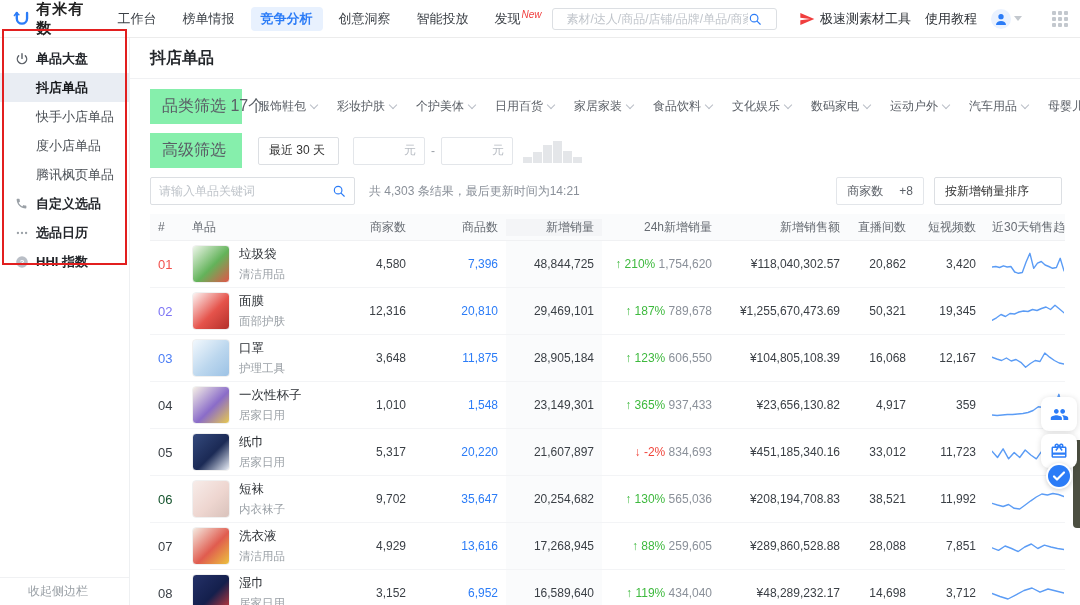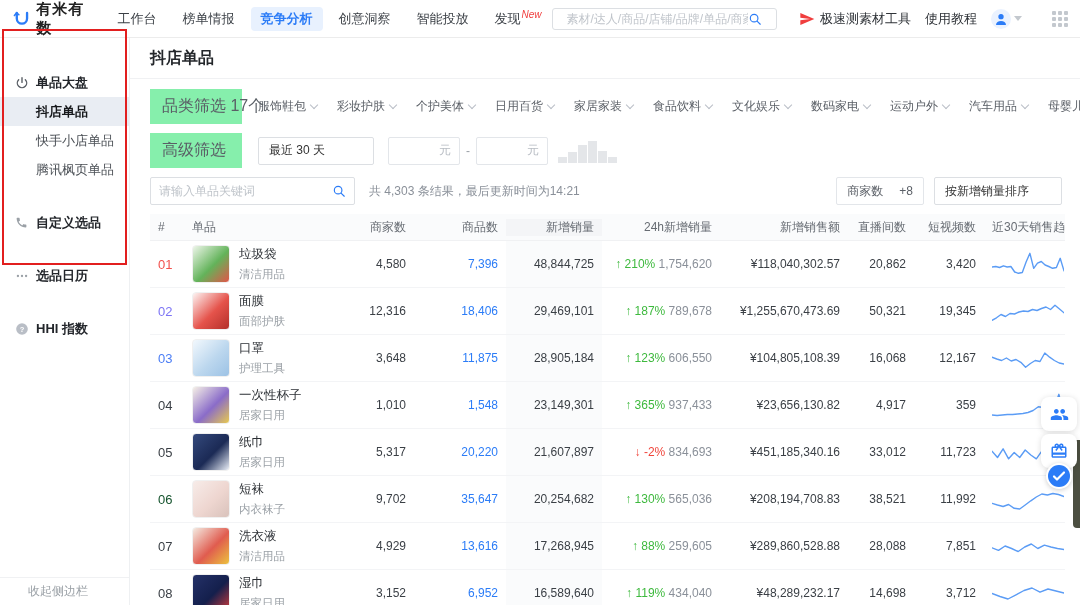--- a/index.html
+++ b/index.html
@@ -26,21 +26,21 @@
   .avatar { width:20px; height:20px; border-radius:50%; background:#eaf2ff; display:flex; align-items:center; justify-content:center; overflow:hidden; }
   .caret { width:0; height:0; border-left:4px solid transparent; border-right:4px solid transparent; border-top:5px solid #c3c8ce; }
   .grid-icon { display:grid; grid-template-columns:repeat(3,4px); gap:2px; margin-left:16px; cursor:pointer; }
   .grid-icon i { width:4px; height:4px; background:#c3c8ce; border-radius:1px; }
 
   
   .sidebar { position:absolute; left:0; top:32px; bottom:0; width:130px; background:#fff;
     border-right:1px solid #eef0f2; padding-top:12px; }
   .side-item { height:29px; display:flex; align-items:center; gap:7px; padding-left:14px;
     font-size:13px; color:#333; cursor:pointer; white-space:nowrap; }
-  .side-item.group { font-weight:bold; color:#23262b;margin-top:24px; }
+  .side-item.group { font-weight:bold; color:#23262b; }
   .side-item.child { padding-left:36px; color:#4a4f55; font-weight:normal; }
   .side-item.active { background:#e9edf3; color:#17191c; font-weight:bold; }
   .side-icon { width:15px; display:flex; justify-content:center; }
   .collapse-bar { position:absolute; bottom:0; left:0; width:129px; height:28px; border-top:1px solid #f0f1f3;
     display:flex; align-items:center; padding-left:28px; color:#9aa0a6; font-size:12px; cursor:pointer; }
 
   
   .annotation-rect { position:absolute; left:2px; top:29px; width:125px; height:236px;
     border:2px solid #e21f1f; pointer-events:none; z-index:50; }
 
@@ -54,21 +54,21 @@
   .filters { padding:10px 18px 0 20px; }
   .frow { display:flex; align-items:center; margin-bottom:9px; }
   .flabel { background:#86efac; color:#5a5f66; font-size:16px; padding:7px 12px; min-width:92px; white-space:nowrap; }
   .chips { display:flex; align-items:center; gap:20px; margin-left:16px; flex:1; }
   .chip { display:flex; align-items:center; color:#5a5f66; font-size:12px; cursor:pointer; white-space:nowrap; }
   .chv { width:6px; height:6px; border-right:1px solid #b9bec6; border-bottom:1px solid #b9bec6;
     transform:rotate(45deg); margin-left:5px; margin-top:-3px; }
 
   .select-box { border:1px solid #dcdfe3; border-radius:2px; background:#fff; height:28px;
     display:flex; align-items:center; padding:0 10px; font-size:12px; color:#333; cursor:pointer; }
-  .date-select { width:116px; margin-left:16px; }
+  .date-select { width:81px; margin-left:16px; }
   .price-input { width:72px; height:28px; border:1px solid #e3e6ea; border-radius:2px;
     display:flex; align-items:center; justify-content:flex-end; padding:0 8px; color:#b7bcc3; }
   .dash { margin:0 6px; color:#9aa0a6; }
   .histo { display:flex; align-items:flex-end; gap:1px; height:24px; margin-left:10px; }
   .histo i { width:9px; background:#e4e6e9; display:block; }
 
   .kw-input { width:205px; height:28px; border:1px solid #dcdfe3; border-radius:2px;
     display:flex; align-items:center; padding:0 8px; }
   .kw-input input { border:none; outline:none; flex:1; font-size:12px; }
   .kw-input input::placeholder { color:#bfc4ca; }
@@ -181,20 +181,23 @@
         </span>
         <span>单品大盘</span>
       </div>
       <div class="side-item child active">
         <span>抖店单品</span>
       </div>
       <div class="side-item child">
         <span>快手小店单品</span>
       </div>
       <div class="side-item child">
+        <span>度小店单品</span>
+      </div>
+      <div class="side-item child">
         <span>腾讯枫页单品</span>
       </div>
       <div class="side-item group">
         <span class="side-icon">
           <svg viewBox="0 0 24 24" width="13" height="13">
             <path fill="#9aa0a6" d="M6.6 10.8c1.4 2.7 3.8 5 6.6 6.6l2.2-2.2c.3-.3.7-.4 1-.2 1.1.4 2.3.6 3.6.6.6 0 1 .4 1 1V20c0 .6-.4 1-1 1C10.6 21 3 13.4 3 4c0-.6.4-1 1-1h3.5c.6 0 1 .4 1 1 0 1.2.2 2.4.6 3.6.1.3 0 .7-.2 1l-2.3 2.2z"></path>
           </svg>
         </span>
         <span>自定义选品</span>
       </div>
@@ -362,21 +365,21 @@
         <div class="tgrid trow">
           <div class="c rank" style="color:#7d75f5">02</div>
           <div class="c prod">
             <div class="thumb" style="background:linear-gradient(135deg,#fdf4f3 0%,#e5534b 55%,#b3302a 100%)"></div>
             <div class="pinfo">
               <div class="pname">面膜</div>
               <div class="pcat">面部护肤</div>
             </div>
           </div>
           <div class="c r">12,316</div>
-          <div class="c r blue">18,406</div>
+          <div class="c r blue">20,810</div>
           <div class="c sorted">29,469,101</div>
           <div class="c r h24"><span class="arrow up">↑</span> <span class="pct up">187%</span> <span class="val">789,678</span></div>
           <div class="c r">¥1,255,670,473.69</div>
           <div class="c r">50,321</div>
           <div class="c r">19,345</div>
           <div class="c trend">
             <svg viewBox="0 0 72 32" width="72" height="32">
               <polyline points="0.0,25.3 4.5,22.8 9.0,19.5 13.5,21.5 18.0,18.5 22.5,19.0 27.0,17.0 31.5,16.0 36.0,16.5 40.5,14.5 45.0,15.5 49.5,13.5 54.0,12.0 58.5,14.5 63.0,10.3 67.5,14.0 72.0,17.8" fill="none" stroke="#5b9cf5" stroke-width="1.4" stroke-linejoin="round" stroke-linecap="round"></polyline>
             </svg>
           </div>

